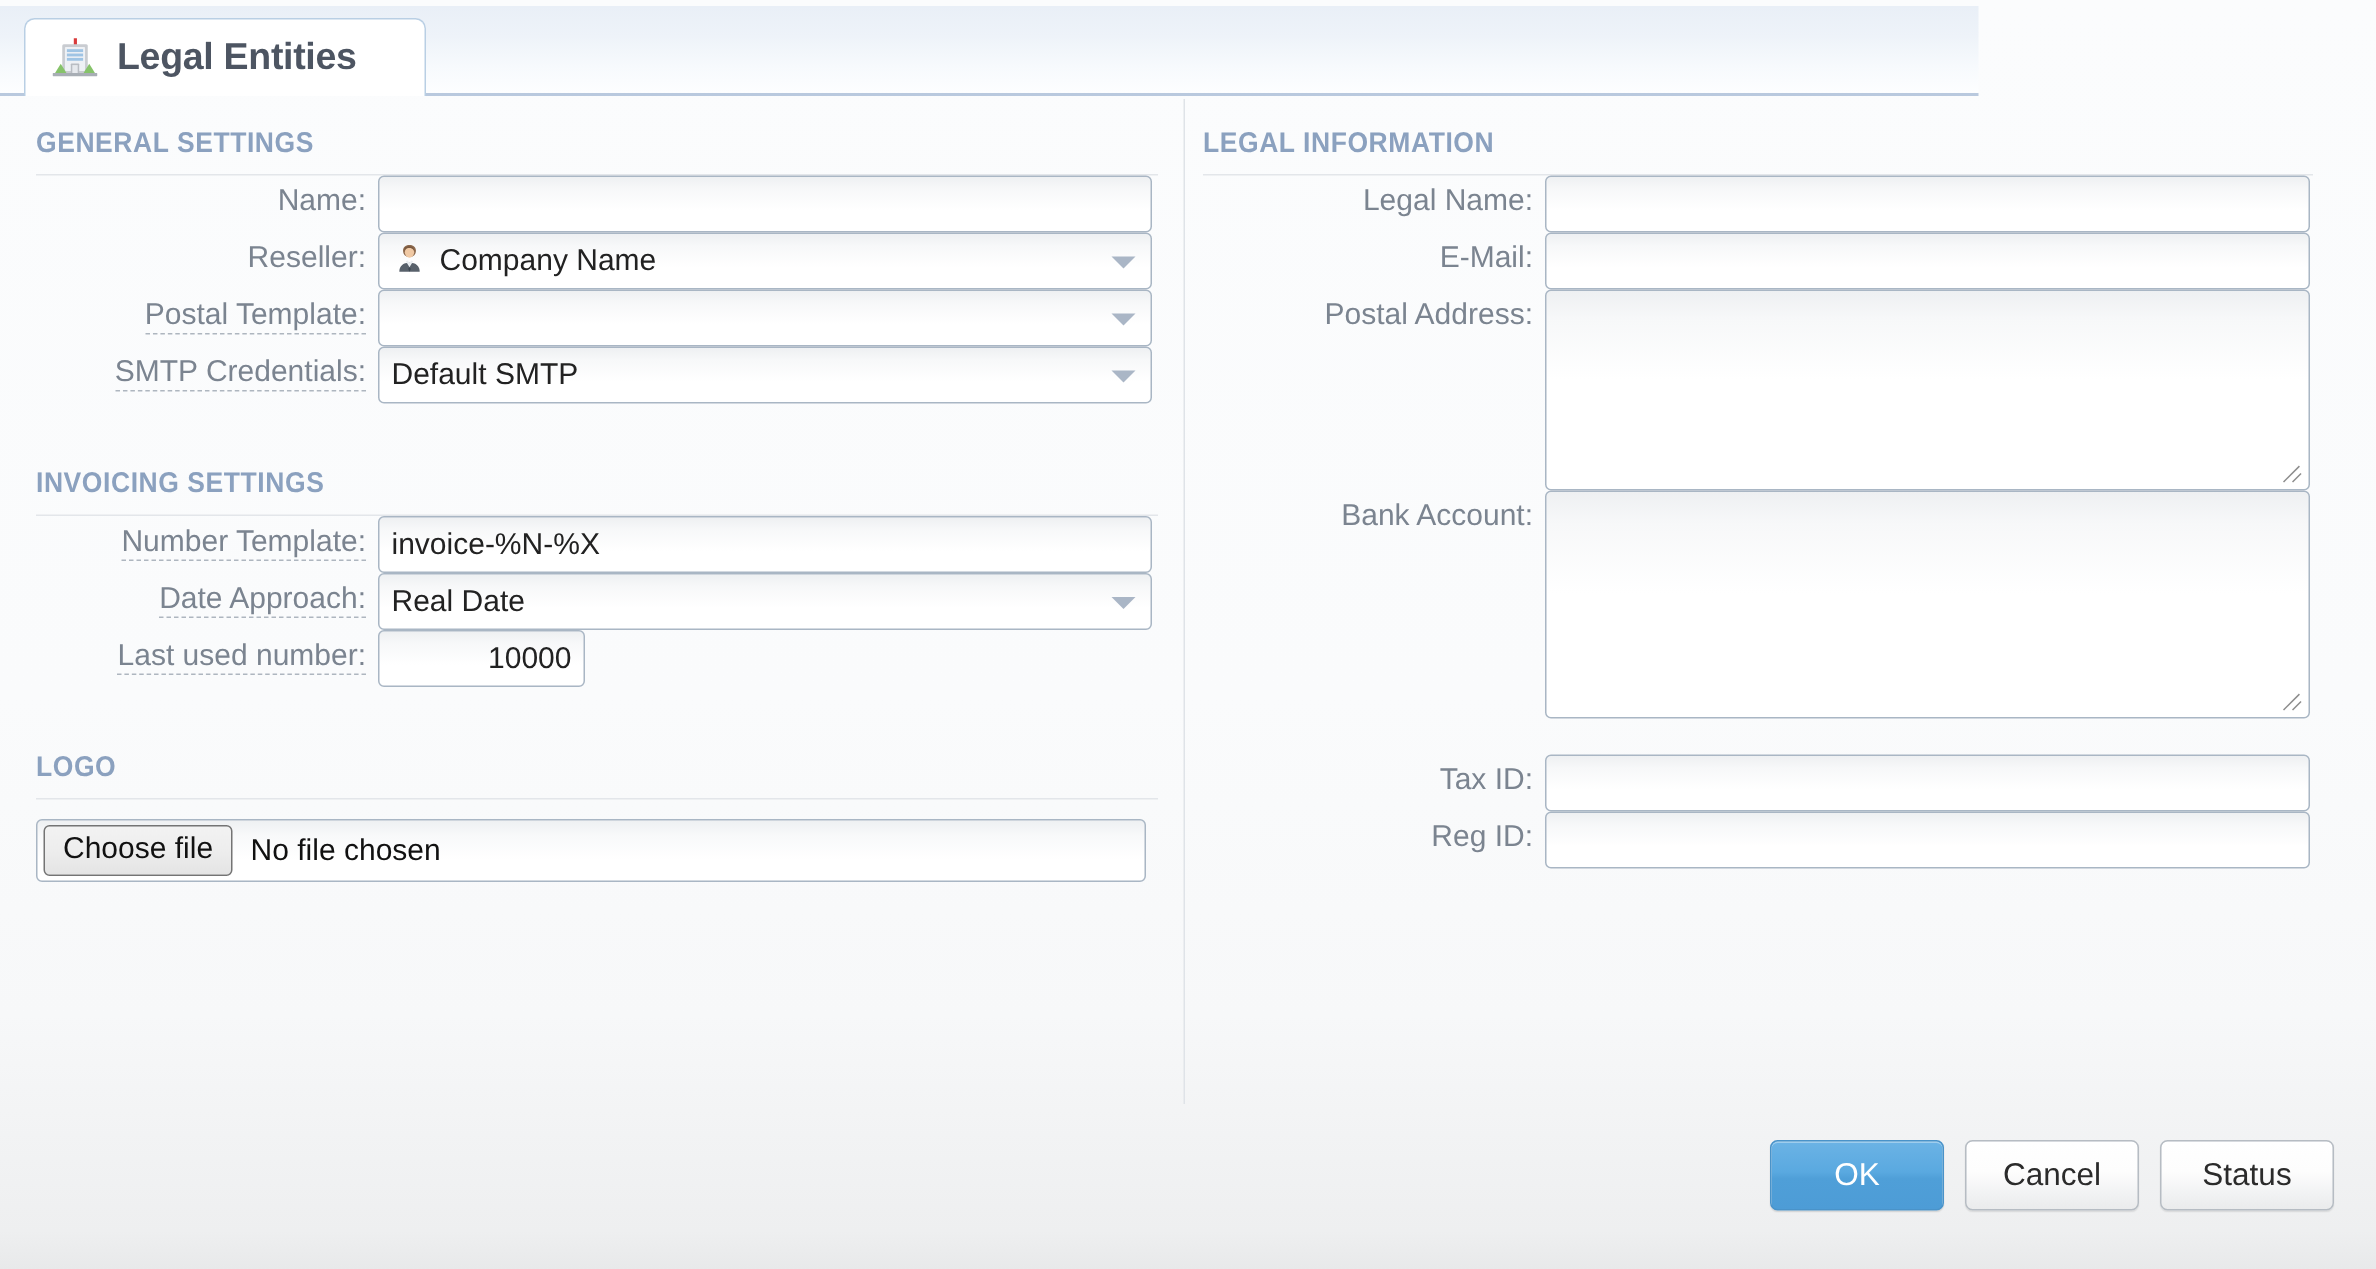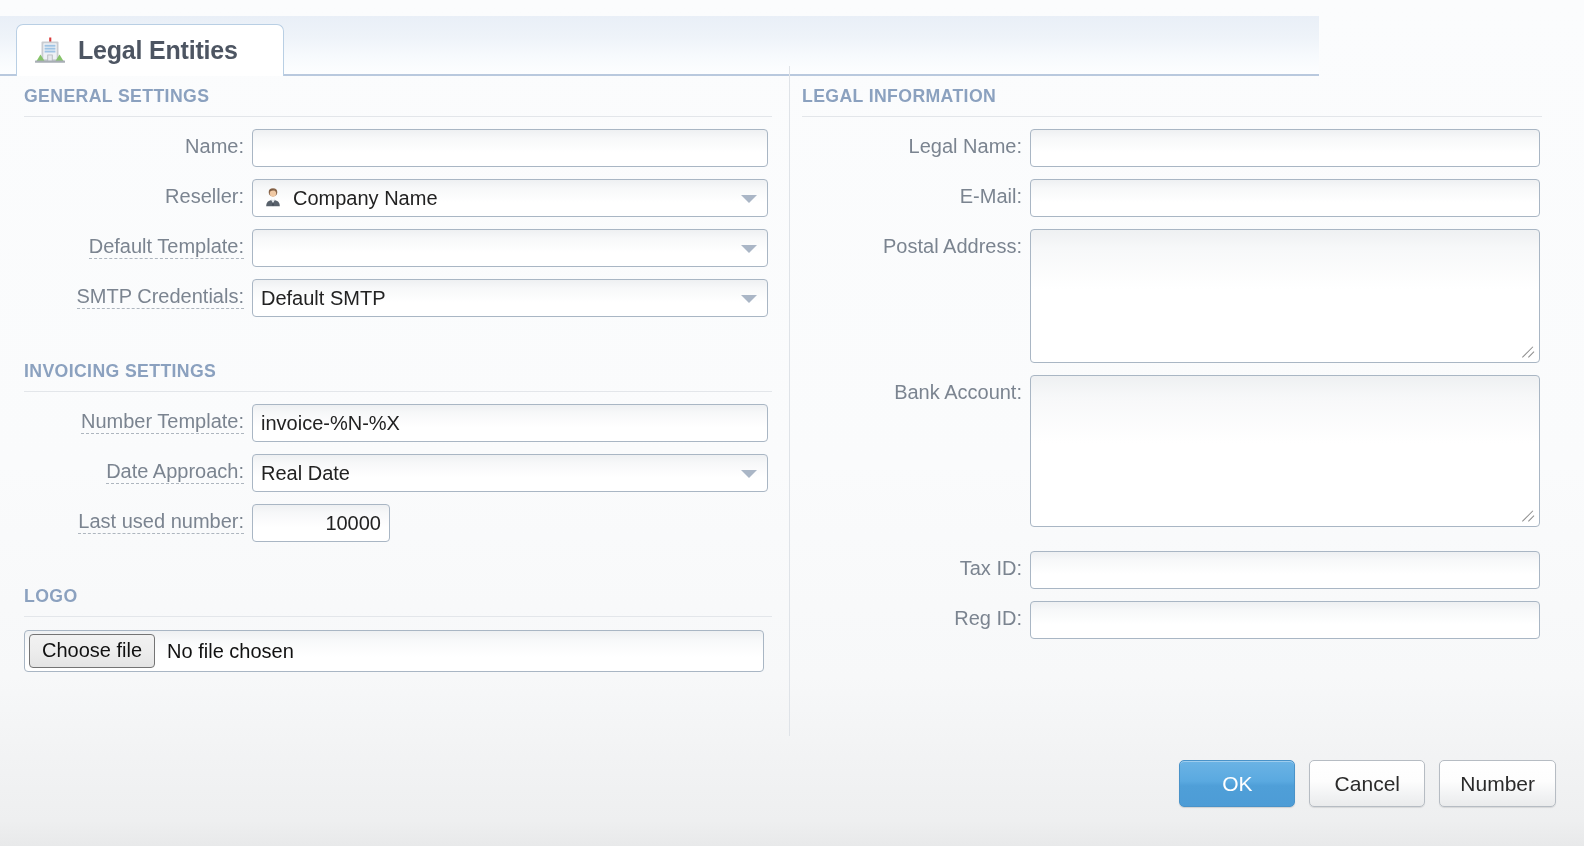--- a/index.html
+++ b/index.html
@@ -11,21 +11,21 @@
     height: 846px;
     overflow: hidden;
     font-family: "Liberation Sans", sans-serif;
     background: linear-gradient(to bottom, #fbfcfd 0%, #fafbfc 55%, #f7f8f9 80%, #eeeff0 97%, #e8e9ea 100%);
     -webkit-font-smoothing: antialiased;
   }
 
   
   .tabstrip {
     position: absolute;
-    left: 0; top: 16px;
+    left: 0; top: 4px;
     width: 1319px; height: 60px;
     background: linear-gradient(to bottom, #e9eff7 0%, #eef3f9 35%, #f7fafd 70%, #fdfeff 100%);
     border-bottom: 2px solid #b9c9de;
     box-sizing: border-box;
   }
   .tab {
     position: absolute;
     left: 16px; top: 8px;
     width: 268px; height: 52px;
     background: #ffffff;
@@ -81,21 +81,20 @@
   .section-rule {
     height: 1px;
     background: #e3e6ea;
     margin-top: 9px;
   }
 
   
   .row {
     display: flex;
     align-items: flex-start;
-    margin-top: 12px;
   }
   .lbl {
     font-size: 20px;
     color: #7b8490;
     text-align: right;
     padding-top: 6px;
     box-sizing: border-box;
     white-space: nowrap;
     flex: 0 0 auto;
     padding-right: 8px;
@@ -301,21 +300,21 @@
               <path d="M9.6 14.2 L12 18.1 L14.4 14.2 L13.2 13.6 L12 15.4 L10.8 13.6 Z" fill="#e9edf1"></path>
               <path d="M12 18.1 L12.9 19.2 L12 21.2 L11.1 19.2 Z" fill="#3e4752"></path>
             </svg>
           </span><span>Company Name</span>
         </span>
         <span class="arrow"></span>
       </div>
     </div>
 
     <div class="row">
-      <div class="lbl"><span class="dash">Default Template:</span></div>
+      <div class="lbl"><span class="dash">Postal Template:</span></div>
       <div class="field sel">
         <span class="val"></span>
         <span class="arrow"></span>
       </div>
     </div>
 
     <div class="row">
       <div class="lbl"><span class="dash">SMTP Credentials:</span></div>
       <div class="field sel">
         <span class="val">Default SMTP</span>
@@ -401,15 +400,15 @@
       <div class="lbl">Reg ID:</div>
       <div class="field txt"></div>
     </div>
   </div>
 </div>
 
 <div class="footer">
   <div class="btns">
     <div class="btn primary">OK</div>
     <div class="btn secondary">Cancel</div>
-    <div class="btn secondary">Number</div>
+    <div class="btn secondary">Status</div>
   </div>
 </div>
 
 </body></html>

